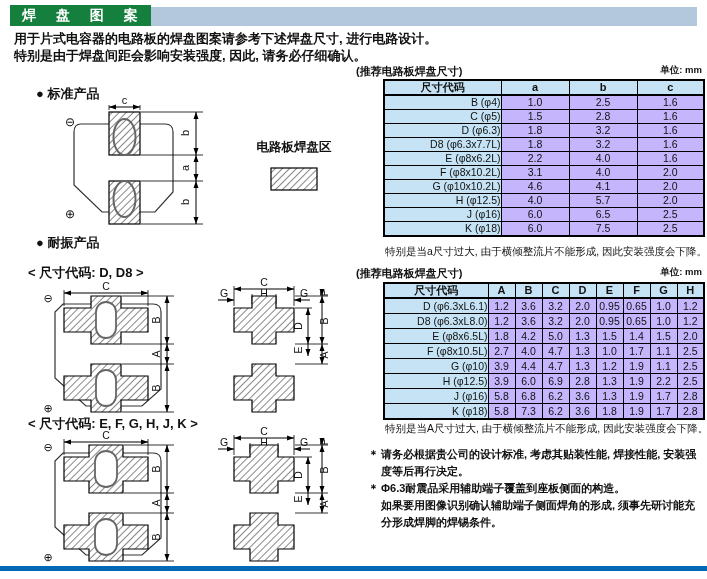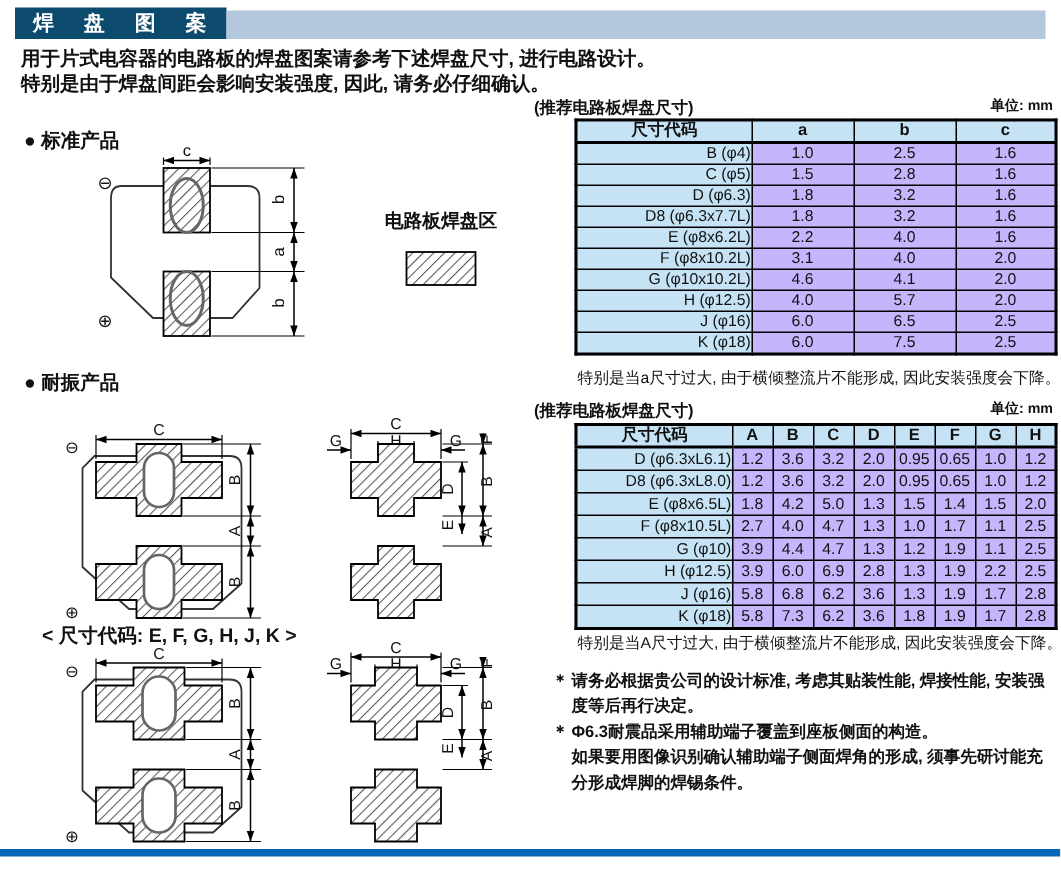--- a/index.html
+++ b/index.html
@@ -1,28 +1,28 @@
 <!DOCTYPE html>
 <html><head>
 <meta charset="utf-8">
 <style>
   * { margin:0; padding:0; box-sizing:border-box; }
   html,body { background:#fff; }
   body { font-family:"Liberation Sans", sans-serif; color:#111; }
   .page { position:relative; width:707px; height:579px; background:#fff; overflow:hidden; }
 
   .title-dark { position:absolute; left:10px; top:5px; width:141px; height:21px;
-    background:#0c4a6e; color:#fff; font-size:14px; font-weight:bold;
+    background:#15803d; color:#fff; font-size:14px; font-weight:bold;
     letter-spacing:8px; line-height:21px; padding-left:12px; white-space:nowrap; }
   .title-light { position:absolute; left:151px; top:7px; width:546px; height:19px; background:#b3c7dd; }
 
   .intro { position:absolute; left:14px; top:30px; font-size:13px; font-weight:bold;
     line-height:17px; white-space:nowrap; }
 
-  .sec-heading { position:absolute; font-size:13px; font-weight:bold; white-space:nowrap; }
+  .sec-heading { position:absolute; font-size:13px; font-weight:bold; white-space:nowrap;margin-left:20px; }
   .sub-label   { position:absolute; font-size:13px; font-weight:bold; white-space:nowrap; }
 
   .diag { position:absolute; overflow:visible; }
   svg text { font-family:"Liberation Sans", sans-serif; fill:#111; }
 
   .cap-row { position:absolute; width:346px; display:flex; justify-content:space-between; align-items:flex-start; }
   .cap-title { font-size:11px; font-weight:bold; }
   .cap-unit  { font-size:9.5px; font-weight:bold; }
 
   table.dtable { position:absolute; border-collapse:collapse; table-layout:fixed; width:320px;
@@ -49,21 +49,22 @@
 
   <div class="title-dark">焊 盘 图 案</div>
   <div class="title-light"></div>
 
   <div class="intro">
     <div>用于片式电容器的电路板的焊盘图案请参考下述焊盘尺寸, 进行电路设计。</div>
     <div>特别是由于焊盘间距会影响安装强度, 因此, 请务必仔细确认。</div>
   </div>
 
   <div class="sec-heading" style="left:16px;top:85px">● 标准产品</div>
-  <div class="sec-heading" style="left:16px;top:246px">● 耐振产品</div>
+  <div class="sec-heading" style="left:16px;top:234px">● 耐振产品</div>
+  <div class="sub-label" style="left:28px;top:264px">&lt; 尺寸代码: D, D8 &gt;</div>
   <div class="sub-label" style="left:28px;top:415px">&lt; 尺寸代码: E, F, G, H, J, K &gt;</div>
 
   <svg class="diag" style="left:40px;top:92px" width="310" height="150" viewBox="0 0 310 150">
     <defs>
       <pattern id="p1" patternUnits="userSpaceOnUse" width="5" height="5" patternTransform="rotate(45)">
         <rect width="5" height="5" fill="#fff"></rect>
           <line x1="0" y1="0" x2="0" y2="5" stroke="#555" stroke-width="1.4"></line>
       </pattern>
       <marker id="m1" markerWidth="8" markerHeight="6" refX="7.5" refY="3" orient="auto-start-reverse">
         <path d="M0.5,0.5 L7.5,3 L0.5,5.5 Z" fill="#000"></path>

